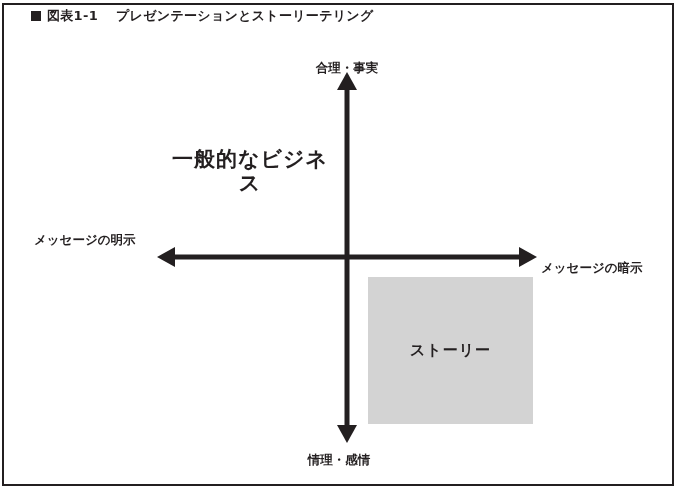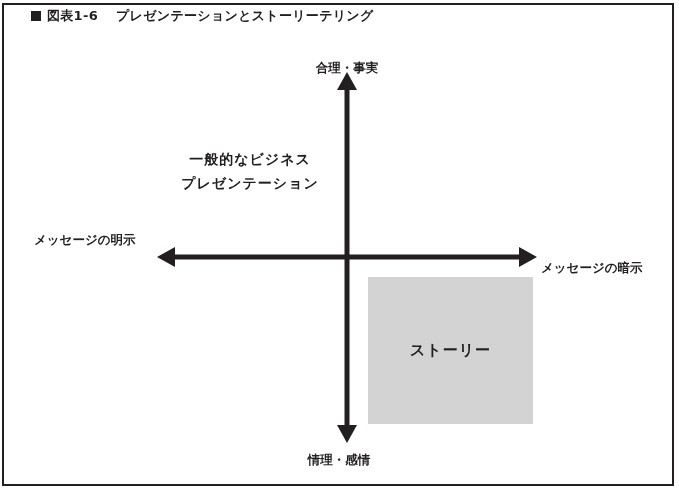--- a/index.html
+++ b/index.html
@@ -12,33 +12,33 @@
   .title .sq { display: inline-block; width: 10px; height: 10px; background: #231f20;
                margin-right: 6px; vertical-align: -1px; }
   .title .num { margin-right: 18px; }
   svg.axes { position: absolute; left: 0; top: 0; }
   .lbl { position: absolute; font-size: 12.5px; font-weight: bold; white-space: nowrap; }
   .lbl-top { left: 300px; top: 46px; width: 94px; text-align: center; margin-top: 14px; }
   .lbl-bottom { left: 292px; top: 452px; width: 94px; text-align: center; }
   .lbl-left { left: 34px; top: 232px; }
   .lbl-right { left: 541px; top: 260px; }
   .quad-text { position: absolute; left: 170px; top: 147px; width: 160px; text-align: center;
-               font-size: 14px; font-weight: bold; line-height: 24px; letter-spacing: 1px; }
+               font-size: 21px; font-weight: bold; line-height: 24px; letter-spacing: 1px; }
   .story-box { position: absolute; left: 368px; top: 277px; width: 165px; height: 147px;
                background: #d3d3d3; display: flex; flex-direction: column;
                align-items: center; justify-content: center; }
   .story-box span { font-size: 15px; font-weight: bold; line-height: 25px; letter-spacing: 1px; }
 </style>
 </head>
 <body>
 
 <div class="frame"></div>
 
 <div class="title">
-  <span class="sq"></span><span class="num">図表1-6</span><span>プレゼンテーションとストーリーテリング</span>
+  <span class="sq"></span><span class="num">図表1-1</span><span>プレゼンテーションとストーリーテリング</span>
 </div>
 
 <svg class="axes" width="679" height="490">
   <g fill="#231f20">
 
     <rect x="344.5" y="88" width="5" height="339"></rect>
 
     <polygon points="347,72 337,90 357,90"></polygon>
 
     <polygon points="347,443 337,425 357,425"></polygon>
@@ -51,18 +51,17 @@
   </g>
 </svg>
 
 <div class="lbl lbl-top">合理・事実</div>
 <div class="lbl lbl-bottom">情理・感情</div>
 <div class="lbl lbl-left">メッセージの明示</div>
 <div class="lbl lbl-right">メッセージの暗示</div>
 
 <div class="quad-text">
   <div>一般的なビジネス</div>
-  <div>プレゼンテーション</div>
 </div>
 
 <div class="story-box">
   <span>ストーリー</span>
 </div>
 
 </body></html>

